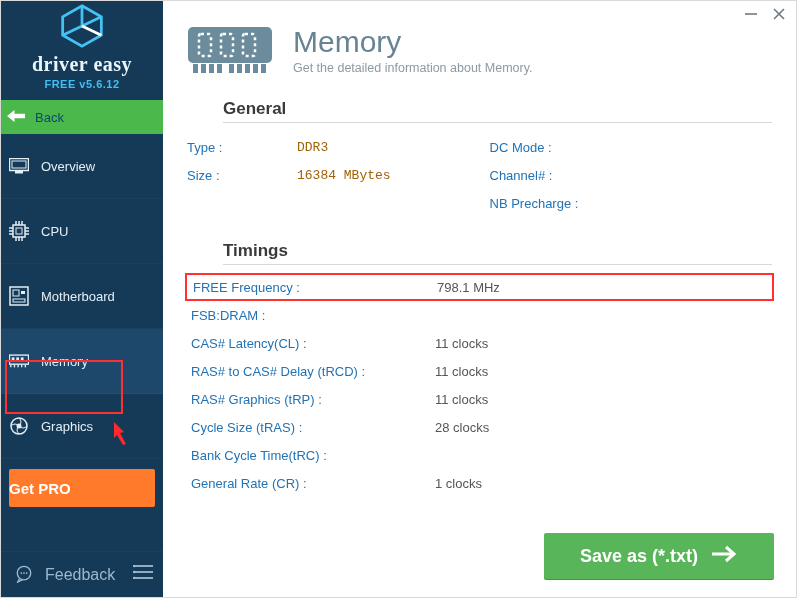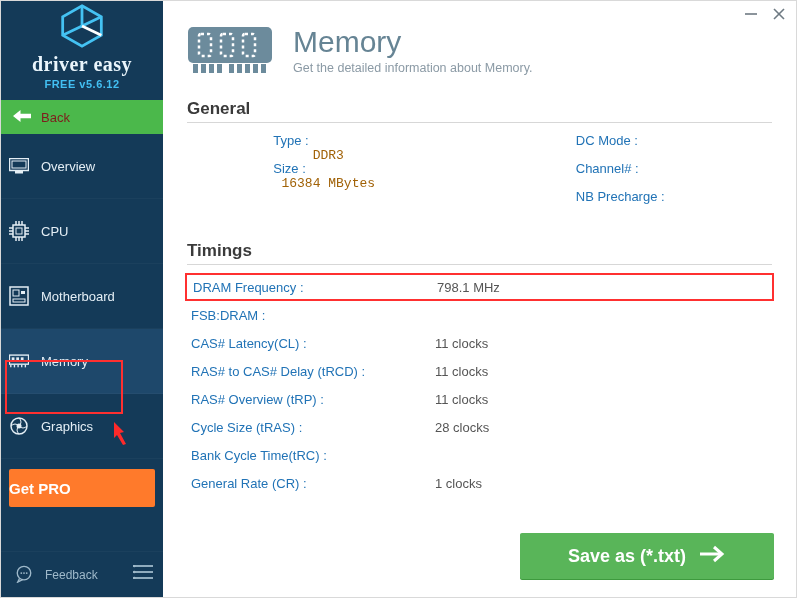--- a/index.html
+++ b/index.html
@@ -6,58 +6,58 @@
   html, body { width: 797px; height: 598px; background: #fff; }
   .app { width: 797px; height: 598px; border: 1px solid #d9d9d9; position: relative; display: flex; }
 
   
   .sidebar { width: 162px; background: #143a58; display: flex; flex-direction: column; color: #cfe2ef; font-size: 13px; }
   .logo-block { display: flex; flex-direction: column; align-items: center; padding: 2px 0 10px 0; }
   .logo-svg { width: 46px; height: 46px; }
   .brand { font-family: "Comic Sans MS", cursive; font-size: 20px; color: #eaf5fc; font-weight: 600; letter-spacing: .5px; margin-top: 4px; }
   .version { color: #42bff2; font-size: 11px; font-weight: 600; letter-spacing: .5px; margin-top: 2px; }
   .nav { display: flex; flex-direction: column; }
-  .nav-back { background: #4bb84b; color: #7f1d1d; display: flex; align-items: center; height: 34px; padding-left: 12px; font-size: 13px; gap: 10px;}
+  .nav-back { background: #4bb84b; color: #0c4a6e; display: flex; align-items: center; height: 34px; padding-left: 6px; font-size: 13px; gap: 10px;}
   .nav-item { display: flex; align-items: center; height: 65px; padding-left: 8px; gap: 12px; color: #e4eef5; border-bottom: 1px solid rgba(255,255,255,0.03); }
   .nav-item.active { background: #1e486b; }
   .nav-item .ico { width: 20px; height: 20px; display: flex; align-items: center; justify-content: center; }
   .sidebar .highlight-box { position: absolute; border: 2px solid #ff3030; }
 
   .get-pro { margin: 10px 8px 0 8px; height: 38px; background: #ff7a2b; color: #fff; font-weight: 700; font-size: 15px; display: flex; align-items: center; justify-content: flex-start; border-radius: 2px; }
 
   .footer { margin-top: auto; display: flex; align-items: center; height: 46px; padding: 0 10px 0 14px; color: #9fb9ca; gap: 10px; border-top: 1px solid rgba(255,255,255,0.03);}
-  .footer .fb-label { flex: 1; font-size: 12px; }
+  .footer .fb-label { flex: 1; font-size: 16px; }
   .footer .ico { width: 20px; height: 20px; }
 
   
   .content { flex: 1; position: relative; background: #fff; display: flex; flex-direction: column; }
   .win-ctrl { position: absolute; top: 6px; right: 10px; display: flex; gap: 14px; color: #6e7a83; }
   .win-ctrl span { font-size: 16px; cursor: pointer; line-height: 1;}
   .header { display: flex; align-items: center; padding: 24px 20px 24px 24px; gap: 20px; }
   .ram-chip { display:flex; flex-direction:column; align-items:center;}
   .title-block h1 { font-size: 30px; font-weight: 400; color: #668494; }
   .title-block p { font-size: 12.5px; color: #8b9aa5; margin-top: 2px; }
 
   .body { flex: 1; padding: 0 24px 0 24px; overflow: hidden; }
-  .section-title { font-size: 17px; font-weight: 700; color: #3a3a3a; border-bottom: 1px solid #d7d7d7; padding-bottom: 3px; margin-bottom: 10px; }
+  .section-title { font-size: 17px; font-weight: 700; color: #3a3a3a; border-bottom: 1px solid #d7d7d7; padding-bottom: 3px; margin-bottom: 10px; margin-left: 36px; }
   .timings-title { margin-top: 24px; }
 
   .grid-general { display: flex; gap: 20px; font-size: 13px; }
   .col { flex: 1; }
-  .row { display: flex; height: 28px; align-items: center; flex-direction: column; }
+  .row { display: flex; height: 28px; align-items: center; }
   .row .label { width: 110px; color: #2173b6; }
   .row .value { color: #a16207; font-family: Liberation Mono, monospace; }
 
   .timings-list { font-size: 13px; }
   .trow { display: flex; height: 28px; align-items: center; }
   .trow .label { width: 248px; color: #2173b6; padding-left: 4px;}
   .trow .value { color: #555; }
   .dram-hl { border: 2px solid #ff3030; margin: -2px -2px 0 -2px; padding: 0 2px;}
 
-  .save-btn { position: absolute; right: 22px; bottom: 18px; width: 254px; height: 46px; background: #59b559; color: #fff; font-size: 18px; font-weight: 700; display: flex; align-items: center; justify-content: center; gap: 14px; border-radius: 2px; box-shadow: 0 1px 0 #3e9a3e; }
+  .save-btn { position: absolute; right: 22px; bottom: 18px; width: 230px; height: 46px; background: #59b559; color: #fff; font-size: 18px; font-weight: 700; display: flex; align-items: center; justify-content: center; gap: 14px; border-radius: 2px; box-shadow: 0 1px 0 #3e9a3e; }
 
   
   .arrow-annot { position: absolute; left: 109px; top: 417px; }
 </style>
 </head>
 <body>
 
 <div class="app">
 
   <div class="sidebar">
@@ -263,37 +263,37 @@
           <div class="row">
             <span class="label">NB Precharge :</span>
             <span class="value"></span>
           </div>
         </div>
       </div>
 
       <div class="section-title timings-title">Timings</div>
       <div class="timings-list">
         <div class="trow dram-hl">
-          <span class="label">DRAM Frequency :</span>
+          <span class="label">FREE Frequency :</span>
           <span class="value">798.1 MHz</span>
         </div>
         <div class="trow">
           <span class="label">FSB:DRAM :</span>
           <span class="value"></span>
         </div>
         <div class="trow">
           <span class="label">CAS# Latency(CL) :</span>
           <span class="value">11 clocks</span>
         </div>
         <div class="trow">
           <span class="label">RAS# to CAS# Delay (tRCD) :</span>
           <span class="value">11 clocks</span>
         </div>
         <div class="trow">
-          <span class="label">RAS# Overview (tRP) :</span>
+          <span class="label">RAS# Graphics (tRP) :</span>
           <span class="value">11 clocks</span>
         </div>
         <div class="trow">
           <span class="label">Cycle Size (tRAS) :</span>
           <span class="value">28 clocks</span>
         </div>
         <div class="trow">
           <span class="label">Bank Cycle Time(tRC) :</span>
           <span class="value"></span>
         </div>

